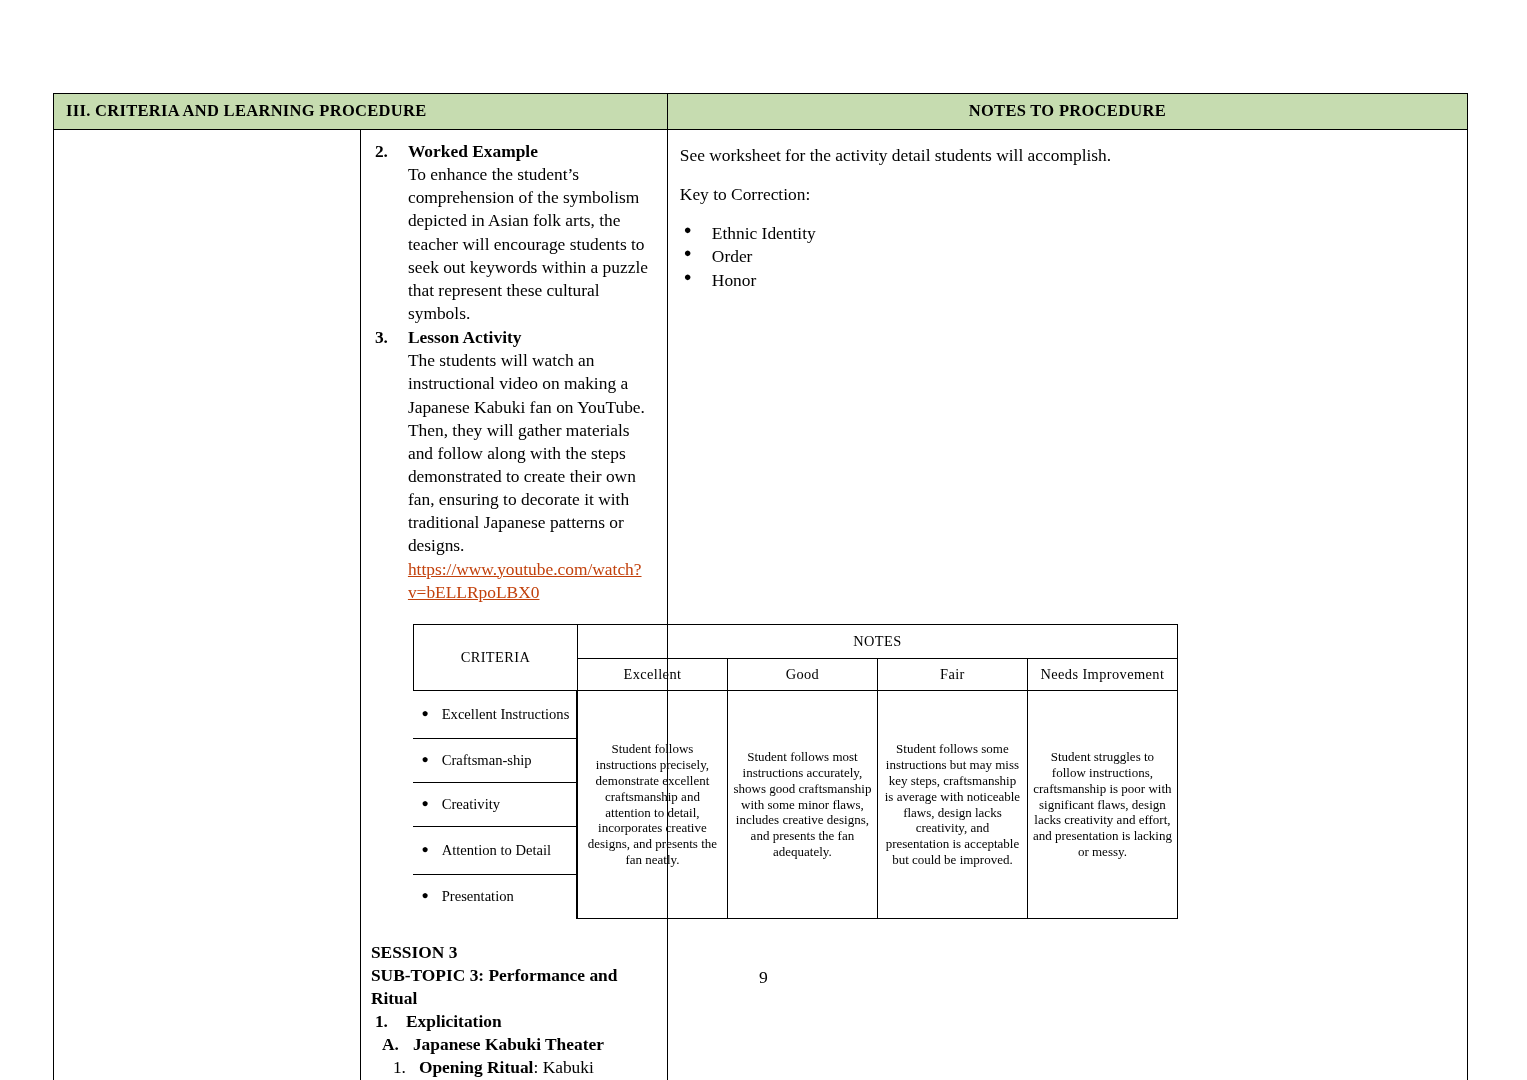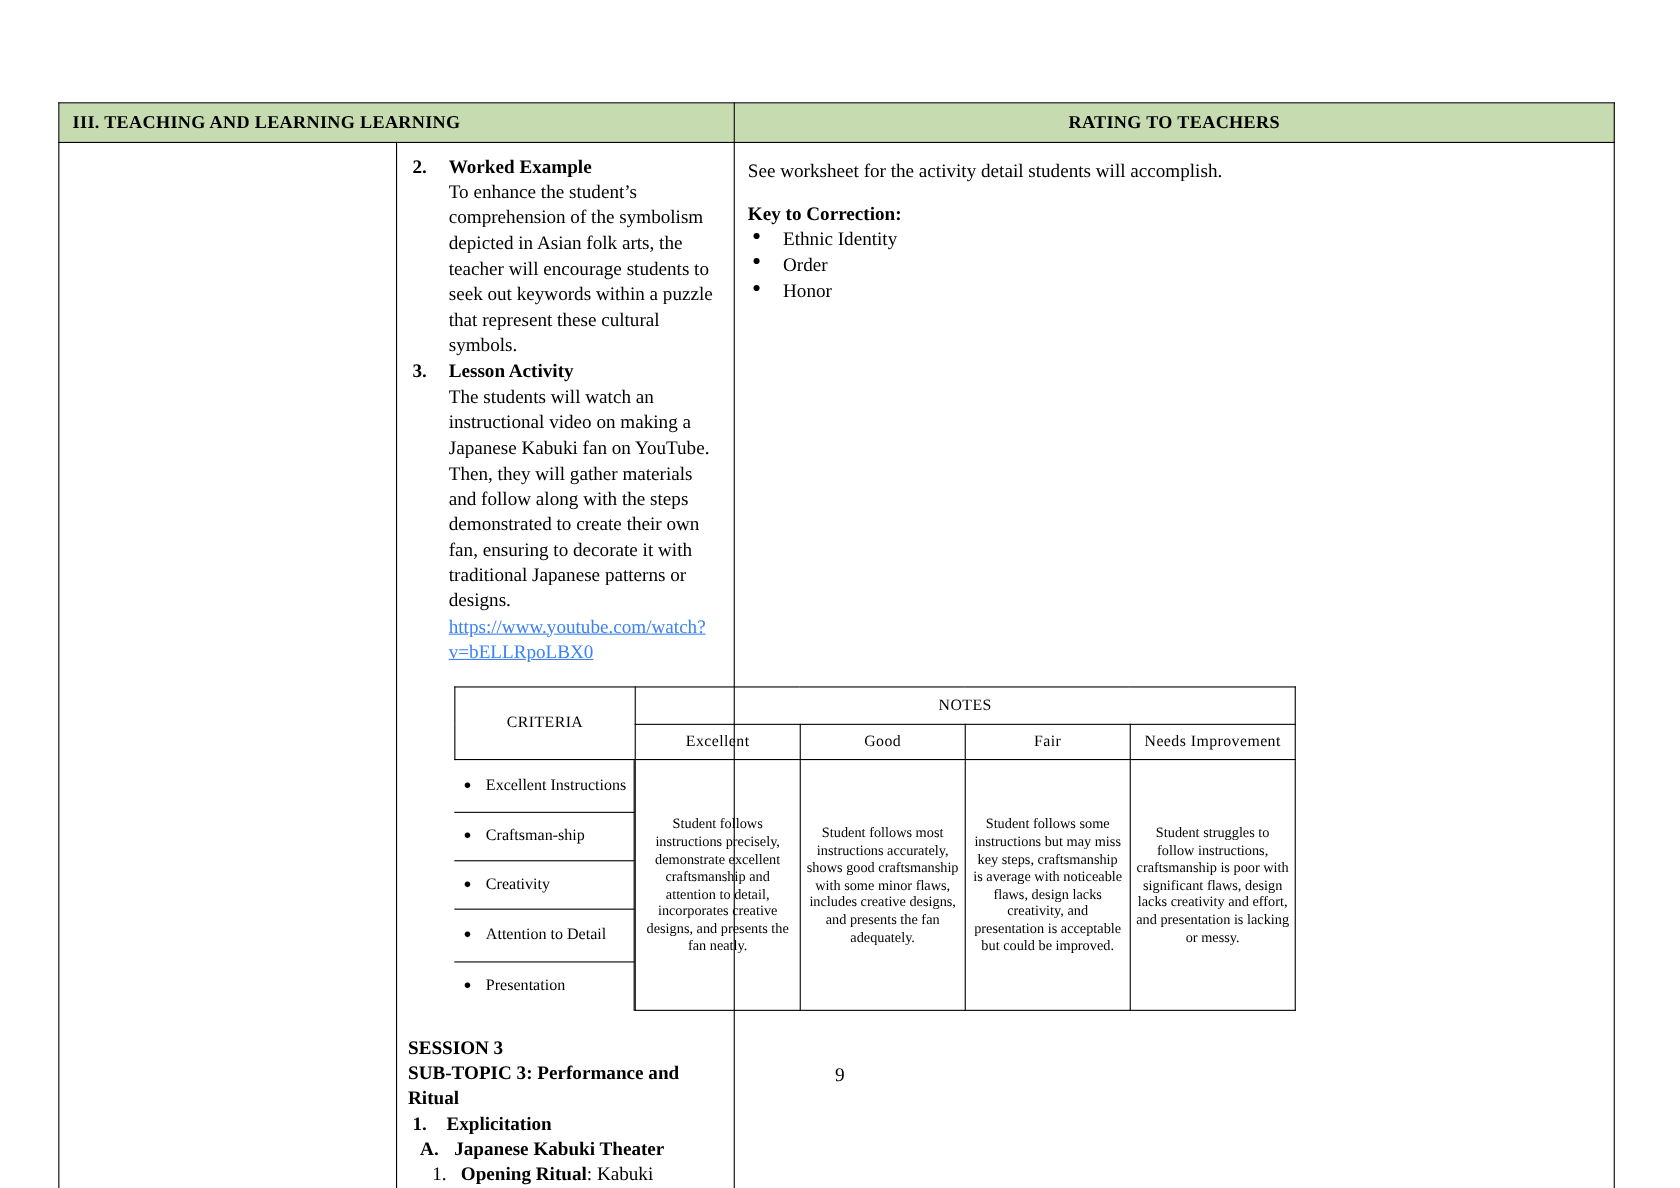--- a/index.html
+++ b/index.html
@@ -78,21 +78,21 @@
     font-weight: bold;
     font-size: 17.4px;
   }
   .li-title {
     font-weight: bold;
     display: block;
   }
   .li-text { display: block; }
 
   a.url-link {
-    color: #3b82f6;
+    color: #c2410c;
     text-decoration: underline;
   }
 
   
   .rubric-wrap {
     margin: 20px 0 0 42px;
     width: 765px;
   }
   table.rubric {
     width: 765px;
@@ -183,21 +183,21 @@
     font-weight: normal;
   }
   .bold-run { font-weight: bold; }
 
   
   .notes-body {
     font-size: 17.4px;
     line-height: 1.33;
   }
   .notes-para { margin: 0 0 16px 0; }
-  .notes-key { font-weight: bold; margin: 0 0 0 0; }
+  .notes-key { font-weight: normal; margin: 0 0 16px 0; }
   ul.notes-list {
     list-style: none;
     margin: 0;
     padding: 0;
   }
   ul.notes-list > li {
     position: relative;
     padding-left: 32px;
     line-height: 1.33;
   }
@@ -219,22 +219,22 @@
   }
 </style>
 </head>
 <body>
 
 <div class="page">
 
   <table class="lp-table">
     <tbody>
       <tr>
-        <td class="hdr-cell hdr-left col-blank" colspan="2">III. TEACHING AND LEARNING LEARNING</td>
-        <td class="hdr-cell col-notes">RATING TO TEACHERS</td>
+        <td class="hdr-cell hdr-left col-blank" colspan="2">III. CRITERIA AND LEARNING PROCEDURE</td>
+        <td class="hdr-cell col-notes">NOTES TO PROCEDURE</td>
       </tr>
 
       <tr>
 
         <td class="col-blank"></td>
 
         <td class="col-main body-cell">
           <div class="main-body">
 
             <ol class="num-list">

